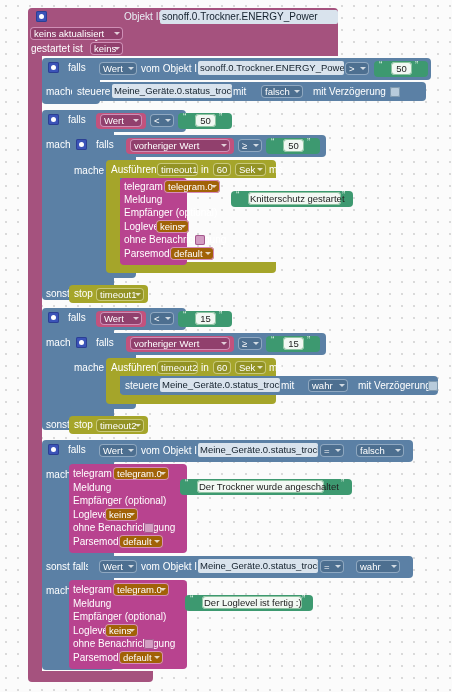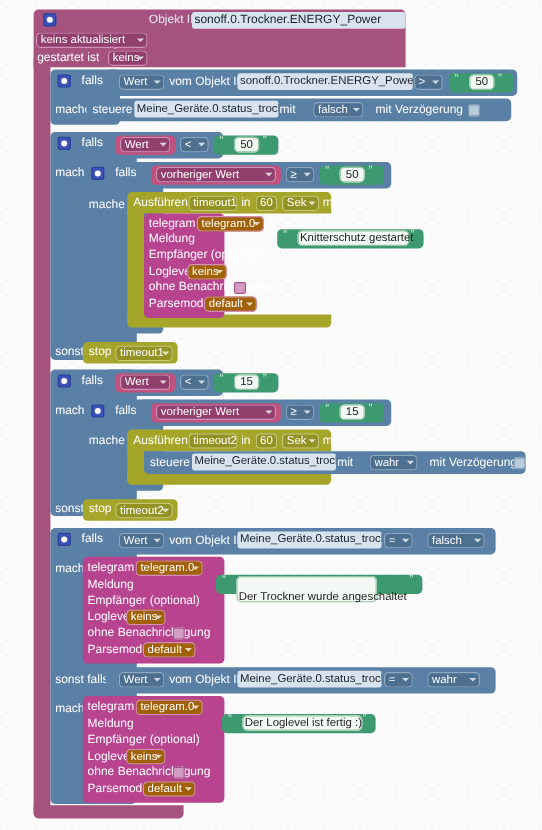--- a/index.html
+++ b/index.html
@@ -228,21 +228,21 @@
 <div class="txtin" style="left:198px;top:443px;width:120px;font-size:9.5px;">Meine_Geräte.0.status_trockner</div>
 <div class="fld f-blue" style="left:320px;top:444px;width:24px;">=</div>
 <div class="fld f-blue" style="left:356px;top:444px;width:48px;">falsch</div>
 
 <div class="blk blk-purple" style="left:69px;top:464px;width:118px;height:89px;"></div>
 <div class="lbl" style="left:73px;top:468px;">telegram</div>
 <div class="fld f-purple" style="left:113px;top:467px;width:56px;">telegram.0</div>
 <div class="lbl" style="left:73px;top:482px;">Meldung</div>
 <div class="rep rep-green" style="left:180px;top:479px;width:172px;height:16px;"></div>
 <div class="quote" style="left:185px;top:478px;">“</div>
-<div class="fld f-greenw nodrop" style="left:197px;top:480px;width:117px;text-align:center;padding:11px 2px;">Der Trockner wurde angeschaltet</div>
+<div class="fld f-greenw nodrop" style="left:197px;top:480px;width:127px;text-align:center;padding:0 2px;">Der Trockner wurde angeschaltet</div>
 <div class="quote" style="left:341px;top:478px;">”</div>
 <div class="lbl" style="left:73px;top:495px;">Empfänger (optional)</div>
 <div class="lbl" style="left:73px;top:509px;">Loglevel</div>
 <div class="fld f-purple" style="left:105px;top:508px;width:33px;">keins</div>
 <div class="lbl" style="left:73px;top:522px;">ohne Benachrichtigung</div>
 <div class="cbx cbx-p" style="left:144px;top:523px;"></div>
 <div class="lbl" style="left:73px;top:536px;">Parsemode</div>
 <div class="fld f-purple" style="left:119px;top:535px;width:44px;">default</div>
 
 <div class="blk blk-blue" style="left:88px;top:556px;width:325px;height:22px;"></div>

